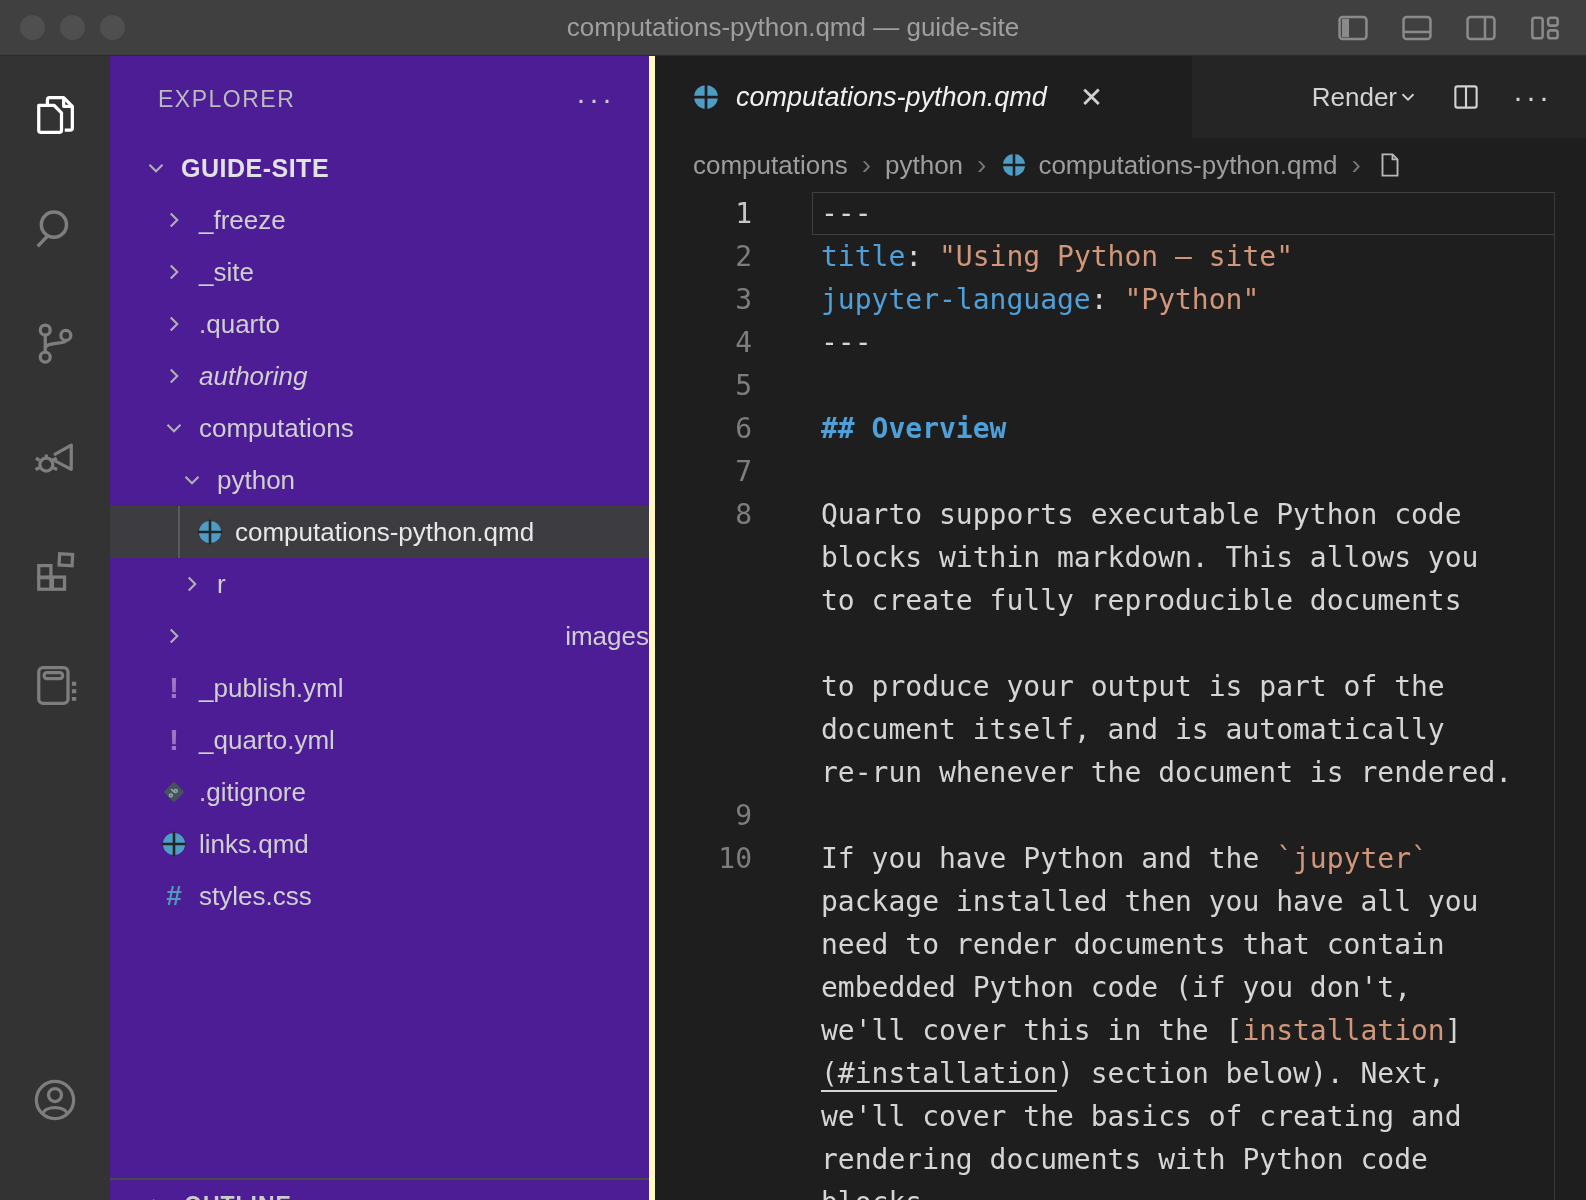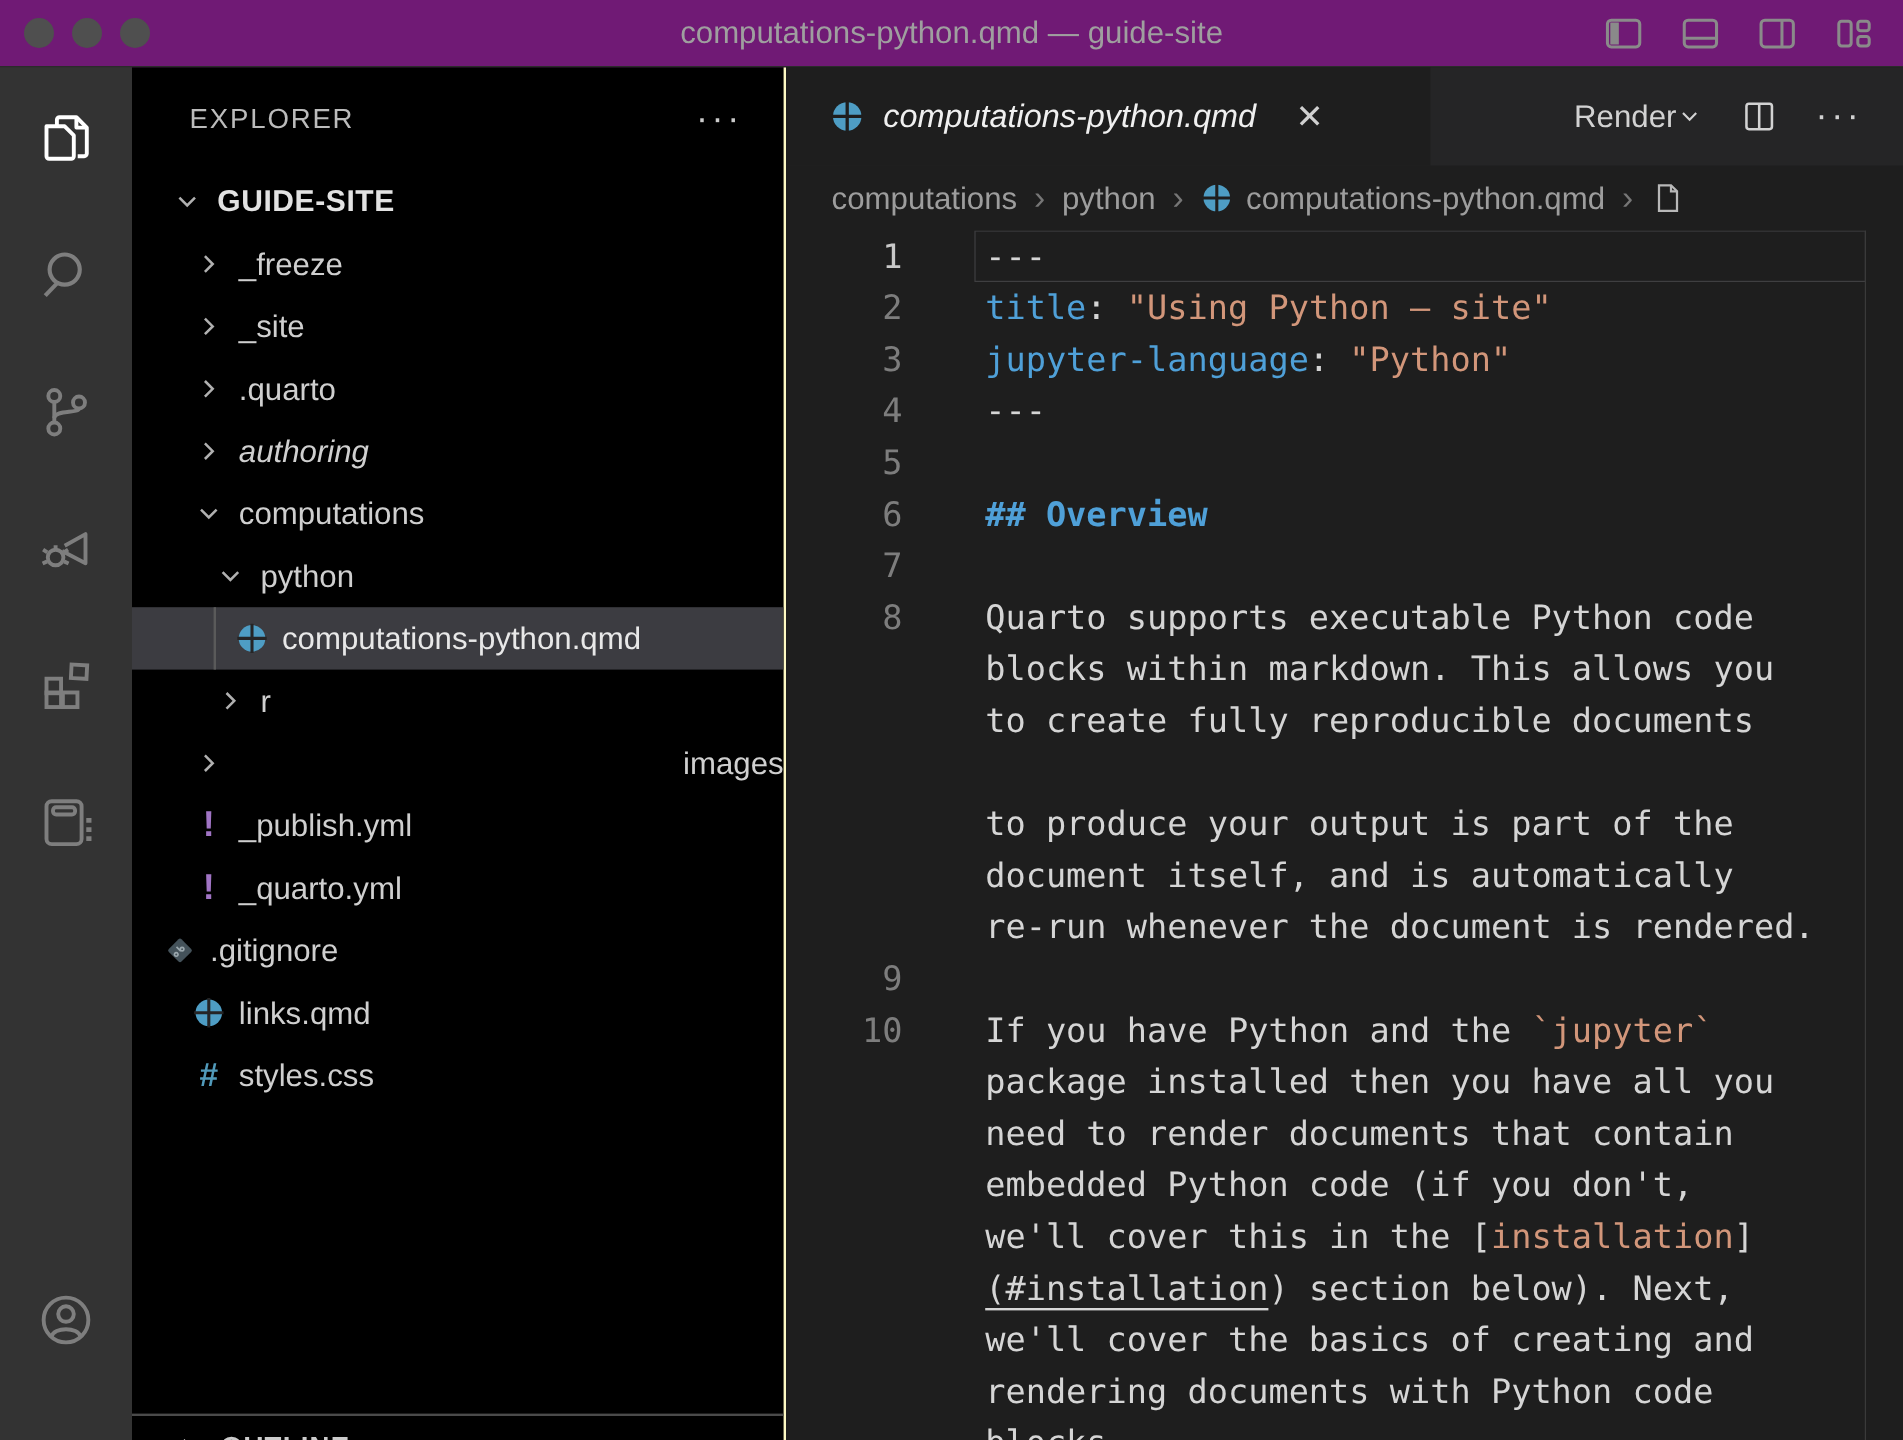--- a/index.html
+++ b/index.html
@@ -1,43 +1,43 @@
 <!DOCTYPE html>
 <html><head>
 <meta charset="utf-8">
 <style>
   * { margin:0; padding:0; box-sizing:border-box; }
   html,body { width:1586px; height:1200px; overflow:hidden; background:#1e1e1e;
               font-family:"Liberation Sans", "DejaVu Sans", sans-serif; }
   .window { width:1586px; height:1200px; display:flex; flex-direction:column; }
 
   
-  .titlebar { height:56px; background:#701a75; display:flex; align-items:center;
+  .titlebar { height:56px; background:#404040; display:flex; align-items:center;
               position:relative; flex:0 0 56px; border-bottom:1px solid #2b2b2b; }
   .traffic { display:flex; gap:15px; padding-left:20px; }
   .traffic span { width:25px; height:25px; border-radius:50%; background:#4f4f4f; display:block; }
   .titlebar-title { position:absolute; left:0; right:0; text-align:center; color:#9f9f9f;
                     font-size:26px; pointer-events:none; }
   .tb-icons { margin-left:auto; display:flex; gap:26px; padding-right:22px; z-index:2; }
   .tb-icons svg { width:38px; height:38px; display:block; }
 
   
   .main { flex:1; display:flex; min-height:0; }
 
   
   .activitybar { width:110px; background:#333333; position:relative; display:flex;
                  flex-direction:column; align-items:center; padding-top:33px; gap:62px; flex:0 0 110px; }
   .ab-icon { width:52px; height:52px; flex:0 0 52px; }
   .ab-icon svg { width:52px; height:52px; display:block; }
   .ab-account { position:absolute; bottom:74px; left:29px; }
   .ab-gear { position:absolute; bottom:-46px; left:29px; }
 
   
-  .sidebar { width:545px; flex:0 0 545px; background:#000000; display:flex; flex-direction:column;
-             overflow:hidden; border-right:2px solid #fef9c3; }
+  .sidebar { width:545px; flex:0 0 545px; background:#4c1d95; display:flex; flex-direction:column;
+             overflow:hidden; border-right:6px solid #fef9c3; }
   .sb-header { height:86px; display:flex; align-items:center; padding:0 34px 0 48px; }
   .sb-title { color:#bbbbbb; font-size:23px; letter-spacing:1.5px; }
   .sb-more { margin-left:auto; color:#cccccc; font-size:30px; letter-spacing:3px; line-height:20px; cursor:pointer; }
   .tree { flex:1; overflow:hidden; }
   .tree-row { height:52px; display:flex; align-items:center; color:#cfcfcf; font-size:26px;
               cursor:pointer; position:relative; white-space:nowrap; }
   .tree-row.selected { background:#3c3c41; color:#e8e8e8; }
   .tree-row.selected .guide { position:absolute; left:68px; top:0; bottom:0; width:1.5px; background:#5a5a5a; }
   .tree-row.bold .label { font-weight:bold; color:#e2e2e2; font-size:25px; letter-spacing:.5px; }
   .tree-slot { width:36px; flex:0 0 36px; display:flex; align-items:center; justify-content:center; }
@@ -280,21 +280,21 @@
               <span class="ficon-yaml">!</span>
             </span>
             <span class="label">_publish.yml</span>
           </div>
           <div class="tree-row" style="padding-left: 46px;">
             <span class="tree-slot">
               <span class="ficon-yaml">!</span>
             </span>
             <span class="label">_quarto.yml</span>
           </div>
-          <div class="tree-row" style="padding-left: 22px;">
+          <div class="tree-row" style="padding-left: 46px;">
             <span class="tree-slot">
               <svg width="28" height="28" viewBox="0 0 24 24">
                 <rect x="5.6" y="5.6" width="12.8" height="12.8" rx="1.5" transform="rotate(45 12 12)" fill="#44525A"></rect>
                 <path d="M9.5 9.5l3 3M13.5 9.8a1.3 1.3 0 1 0 0.01 0M9.3 13.6a1.3 1.3 0 1 0 0.01 0" stroke="#9aa7ad" stroke-width="1.2" fill="none"></path>
               </svg>
             </span>
             <span class="label">.gitignore</span>
           </div>
           <div class="tree-row" style="padding-left: 46px;">
             <span class="tree-slot">

